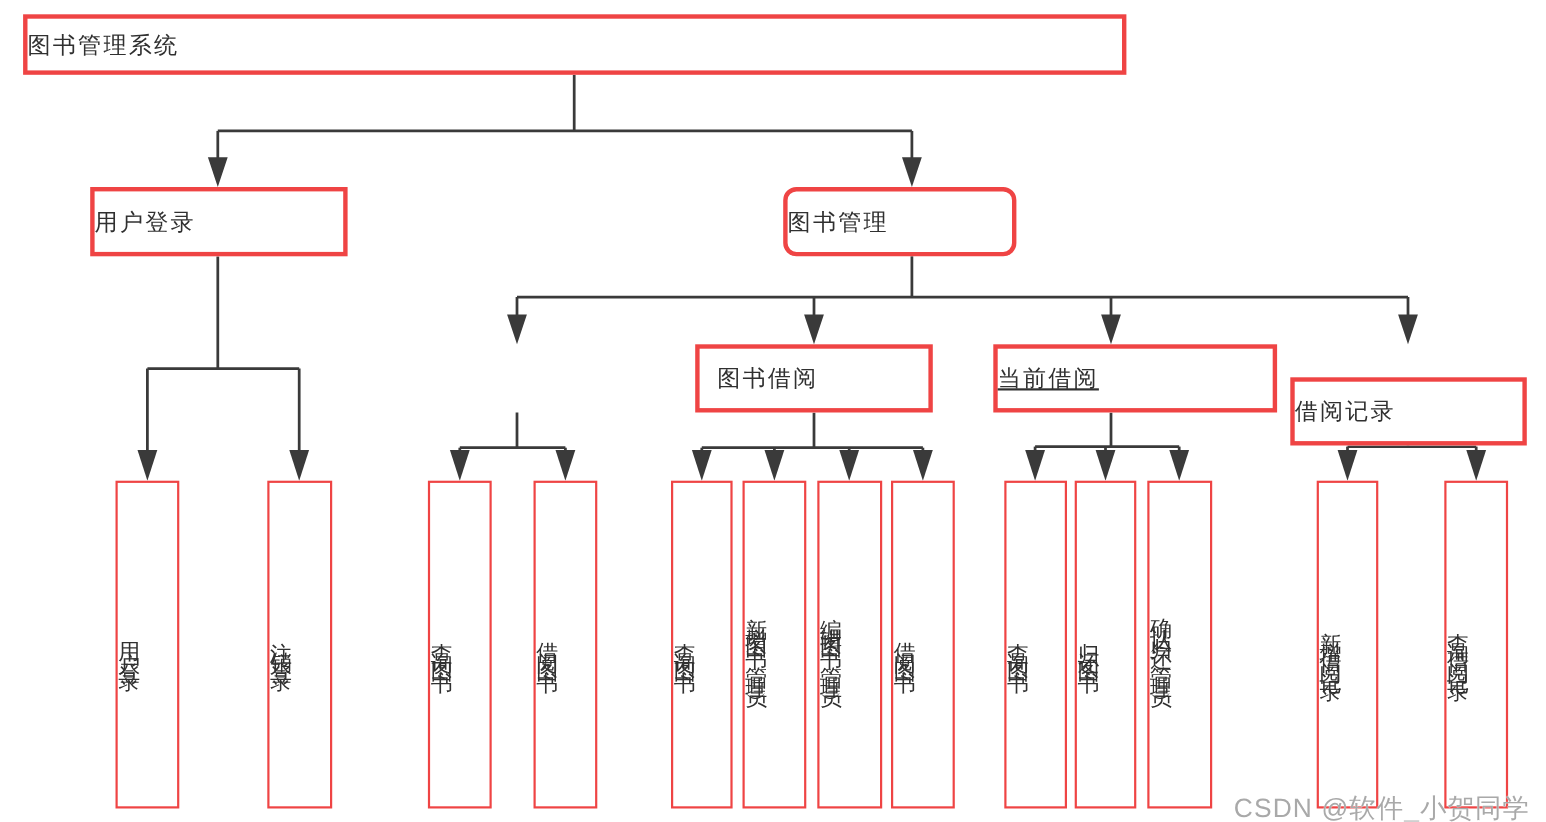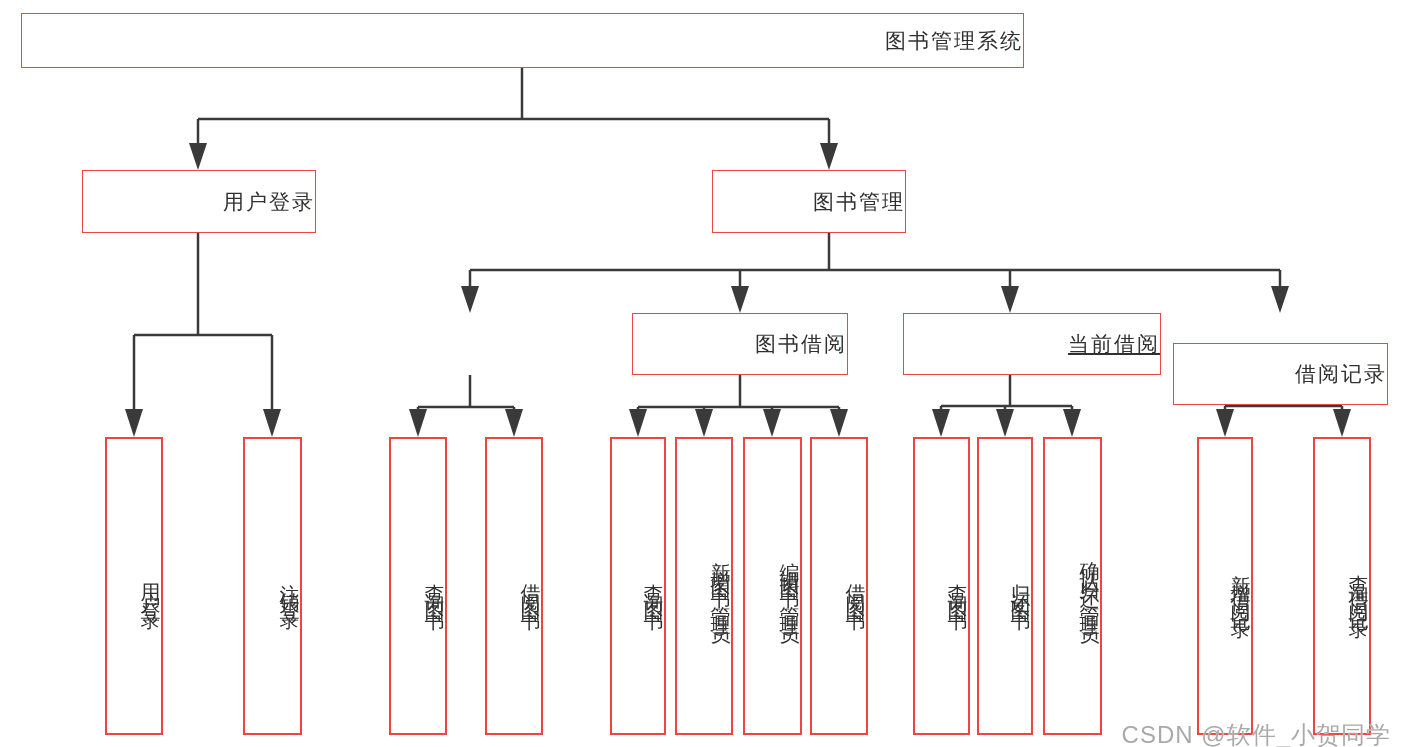--- a/index.html
+++ b/index.html
@@ -7,25 +7,25 @@
     position:relative;
     width:1405px;height:747px;
     background:#ffffff;
     font-family:"Liberation Sans", sans-serif;
     overflow:hidden;
   }
   #connectors{position:absolute;left:0;top:0;width:1405px;height:747px;}
   .node{
     position:absolute;
     background:#ffffff;
-    border:1px solid #ef4444;
+    border:4px solid #ef4444;
     box-sizing:border-box;
     display:flex;
     align-items:center;
-    justify-content:flex-end;
+    justify-content:flex-start;
     color:#303030;
   }
   .hnode{font-size:21px;letter-spacing:2px;white-space:nowrap;}
   .vnode span{
     writing-mode:vertical-rl;
     text-orientation:mixed;
     font-size:20px;
     letter-spacing:9px;
     line-height:1;
     color:#303030;
@@ -116,21 +116,21 @@
     </g>
   </svg>
 
   <div class="node hnode" style="left:21px;top:13px;width:1003px;height:55px;">
     <span>图书管理系统</span>
   </div>
 
   <div class="node hnode" style="left:82px;top:170px;width:234px;height:63px;">
     <span>用户登录</span>
   </div>
-  <div class="node hnode" style="left:712px;top:170px;width:194px;height:63px;">
+  <div class="node hnode" style="left:712px;top:170px;width:212px;height:63px;border-radius:12px;">
     <span>图书管理</span>
   </div>
 
   <div class="node hnode" style="left:632px;top:313px;width:216px;height:62px;padding-left:16px;">
     <span>图书借阅</span>
   </div>
   <div class="node hnode" style="left:903px;top:313px;width:258px;height:62px;text-decoration:underline;">
     <span>当前借阅</span>
   </div>
   <div class="node hnode" style="left:1173px;top:331px;width:215px;height:62px;margin-top:12px;">

